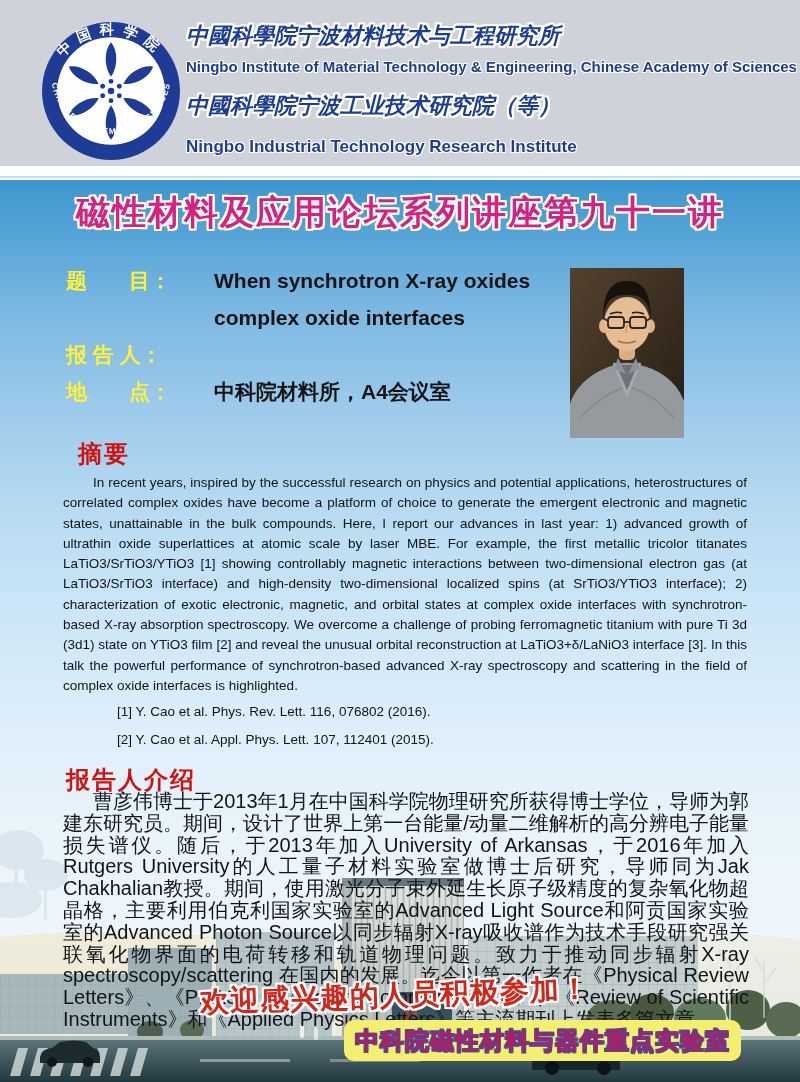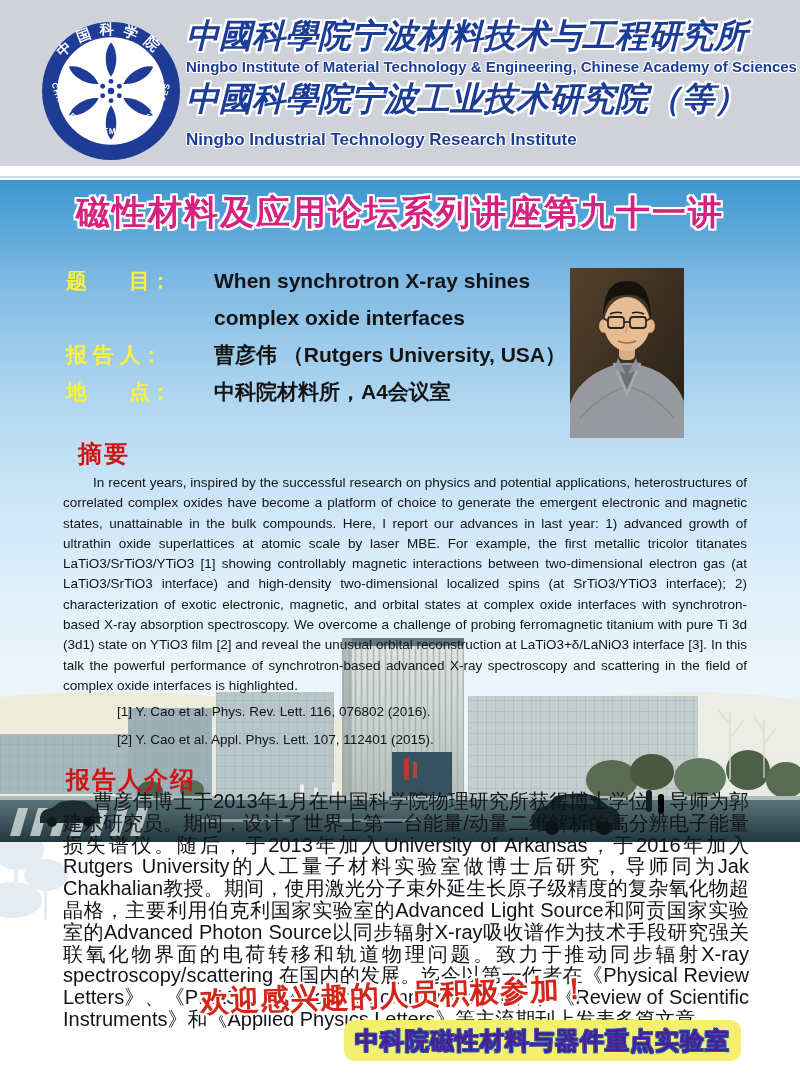--- a/index.html
+++ b/index.html
@@ -11,38 +11,38 @@
   }
   
   .header {
     position:absolute; top:0; left:0; width:800px; height:166px;
     background:#d0d2da;
   }
   .logo { position:absolute; left:40px; top:20px; width:142px; height:142px; }
   .header-text { position:absolute; left:186px; top:16px; width:600px; }
   .h-zh {
     font-family:"Liberation Serif", serif; font-weight:bold; font-style:italic;
-    color:#1c3d96; font-size:33px; line-height:40px; letter-spacing:0px; white-space:nowrap;
+    color:#1c3d96; font-size:22px; line-height:40px; letter-spacing:0px; white-space:nowrap;
     text-shadow:-2px -2px 0 #fff, 2px -2px 0 #fff, -2px 2px 0 #fff, 2px 2px 0 #fff,
                  0 -2px 0 #fff, 0 2px 0 #fff, -2px 0 0 #fff, 2px 0 0 #fff;
   }
   .h-en {
     color:#1c3d96; font-weight:bold; white-space:nowrap;
     text-shadow:-1px -1px 0 #fff, 1px -1px 0 #fff, -1px 1px 0 #fff, 1px 1px 0 #fff;
   }
   .h-en1 { font-size:15px; line-height:20px; margin-top:1px;text-align:right; }
-  .h-zh2 { margin-top:2px;font-style:italic; }
+  .h-zh2 { margin-top:9px;font-style:italic; }
   .h-en2 { font-size:17px; line-height:22px; margin-top:10px; }
   .header-divider {
     position:absolute; top:166px; left:0; width:800px; height:12px;
     background:#ffffff; border-bottom:2px solid #bfe0f2;
   }
   
   .poster-body {
-    position:absolute; top:180px; left:0; width:800px; height:662px;
+    position:absolute; top:180px; left:0; width:800px; height:902px;
     background:linear-gradient(180deg,
       #3e96ce 0%, #55a4d7 6%, #7ab7e2 14%, #9ccaeb 25%,
       #b6daf2 36%, #cce6f7 48%, #ddeefa 60%, #e9f4fb 72%,
       #eef6fb 84%, #e4edf3 100%);
   }
   .banner {
     position:absolute; top:10px; left:0; width:800px; text-align:center;
     font-family:"Liberation Serif", serif; font-weight:bold;
     font-size:34px; letter-spacing:2px; color:#d6217f; white-space:nowrap;
     text-shadow:-2px -2px 0 #fff, 2px -2px 0 #fff, -2px 2px 0 #fff, 2px 2px 0 #fff,
@@ -82,21 +82,21 @@
     transform:rotate(-2deg);
     text-shadow:-2px -2px 0 #fff, 2px -2px 0 #fff, -2px 2px 0 #fff, 2px 2px 0 #fff,
                  0 -2px 0 #fff, 0 2px 0 #fff, -2px 0 0 #fff, 2px 0 0 #fff;
   }
   .badge {
     position:absolute; left:344px; top:840px; width:397px; height:41px;
     background:#f4ef6e; border-radius:10px;
     display:flex; align-items:center; justify-content:center;
   }
   .badge-text {
-    font-size:24px; font-weight:bold; color:#4c1d95; letter-spacing:1px; white-space:nowrap;
+    font-size:24px; font-weight:bold; color:#be185d; letter-spacing:1px; white-space:nowrap;
     text-shadow:-1px -1px 0 #2f55a8, 1px -1px 0 #2f55a8, -1px 1px 0 #2f55a8, 1px 1px 0 #2f55a8;
   }
 </style>
 </head>
 <body>
 
 <div class="poster">
 
   <div class="header">
     <svg class="logo" viewBox="0 0 140 140">
@@ -233,25 +233,24 @@
         <rect x="646" y="178" width="6" height="22" rx="3" fill="#131f24"></rect>
         <rect x="658" y="182" width="6" height="20" rx="3" fill="#182press4"></rect>
       </g>
     </svg>
 
     <div class="banner">磁性材料及应用论坛系列讲座第九十一讲</div>
 
     <div class="details">
       <div class="detail-row">
         <span class="detail-label">题　　目：</span>
-        <span class="detail-value">When synchrotron X-ray shines complex oxide interfaces</span>
+        <span class="detail-value">When synchrotron X-ray oxides complex oxide interfaces</span>
       </div>
       <div class="detail-row">
         <span class="detail-label">报 告 人：</span>
-        <span class="detail-value">曹彦伟 （Rutgers University, USA）</span>
       </div>
       <div class="detail-row">
         <span class="detail-label">地　　点：</span>
         <span class="detail-value">中科院材料所，A4会议室</span>
       </div>
     </div>
 
     <svg class="photo" viewBox="0 0 114 170">
       <defs>
         <linearGradient id="pbg" x1="0" y1="0" x2="1" y2="1">

